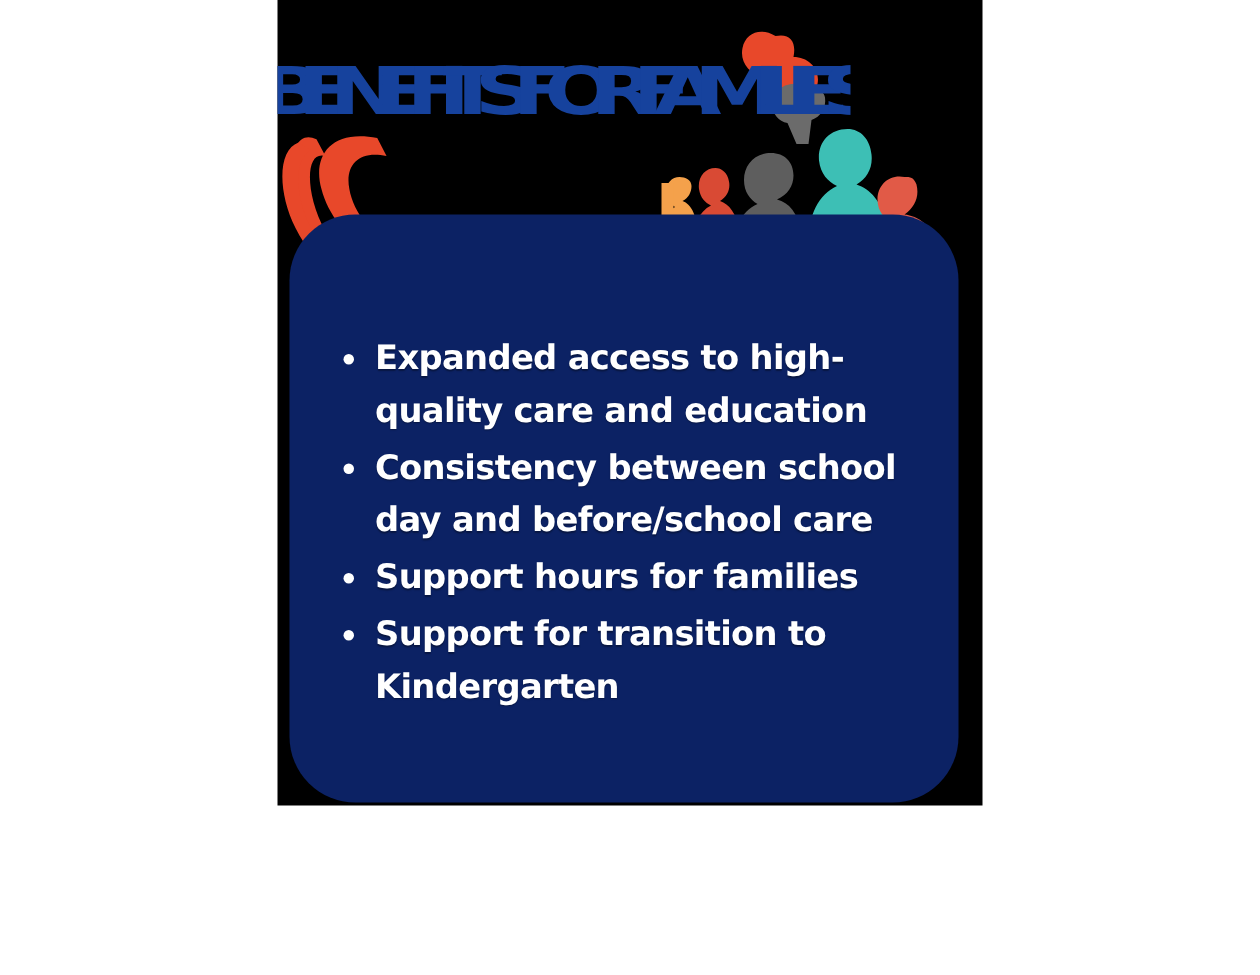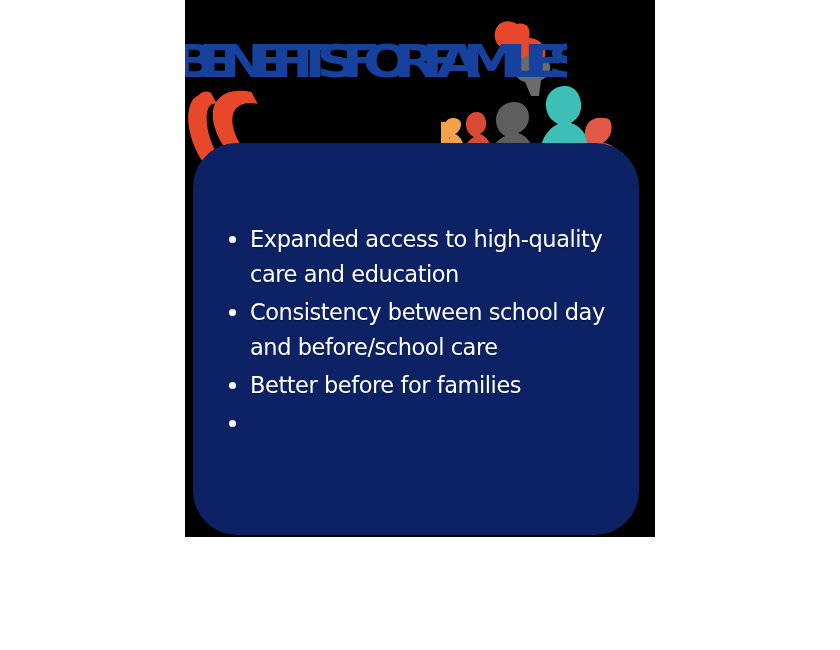--- a/index.html
+++ b/index.html
@@ -85,21 +85,21 @@
     list-style: none;
     margin: 0;
     padding: 0;
   }
   #bullets li {
     position: relative;
     padding-left: 28px;
     margin: 0 0 3px 0;
     color: #ffffff;
     font-family: "DejaVu Sans", sans-serif;
-    font-weight: 400;
+    font-weight: 700;
     font-size: 22.5px;
     line-height: 35px;
     letter-spacing: -0.45px;
     text-shadow: 0 1px 1px rgba(0,0,0,0.35);
   }
   #bullets li .dot {
     position: absolute;
     left: 7px;
     top: 14px;
     width: 7px;
@@ -201,18 +201,19 @@
   <li>
     <span class="dot"></span>
     <span>Expanded access to high-quality care and education</span>
   </li>
   <li>
     <span class="dot"></span>
     <span>Consistency between school day and before/school care</span>
   </li>
   <li>
     <span class="dot"></span>
-    <span>Better before for families</span>
-  </li>
-  <li>
-    <span class="dot"></span>
+    <span>Support hours for families</span>
+  </li>
+  <li>
+    <span class="dot"></span>
+    <span>Support for transition to Kindergarten</span>
   </li>
 </ul>
 
 </body></html>

